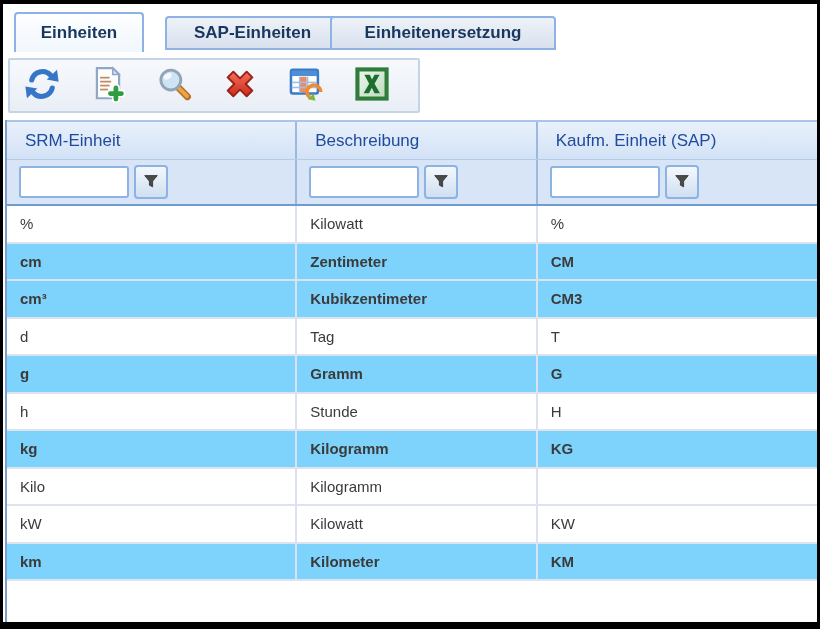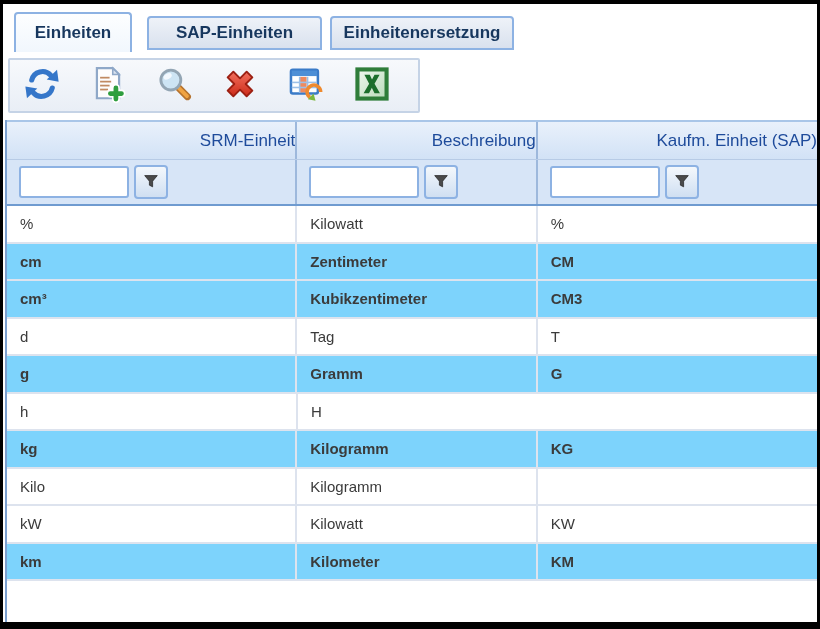--- a/index.html
+++ b/index.html
@@ -8,42 +8,42 @@
 
   .screen{position:relative;width:820px;height:629px;background:#000;}
   .frame{position:absolute;left:3px;top:4px;width:814px;height:618px;background:#ffffff;overflow:hidden;}
 
   
   .tab{position:absolute;display:flex;align-items:center;justify-content:center;
        border:2px solid #8db2e3;border-radius:4px 4px 0 0;
        color:#17375e;font-weight:bold;font-size:17px;cursor:default;}
   .tab-inactive{top:12px;height:34px;background:linear-gradient(#eef2f8,#d9e1ee);}
   .tab.active{top:8px;height:40px;background:linear-gradient(#fdfeff,#f1f7fd);border-bottom:none;z-index:2;}
-  #tab1{left:11px;width:118px;text-align:right;}
-  #tab2{left:144px;width:175px;}
-  #tab3{left:327px;width:184px;}
+  #tab1{left:11px;width:130px;text-align:right;}
+  #tab2{left:162px;width:175px;}
+  #tab3{left:327px;width:226px;}
 
   
   .toolbar{position:absolute;left:5px;top:54px;width:412px;height:55px;
            background:linear-gradient(#f7f9fc,#e9eef6);
            border:2px solid #c5d3e6;border-radius:2px;
            display:flex;align-items:center;padding-left:10px;gap:22px;}
   .tool-btn{width:44px;height:44px;display:flex;align-items:center;justify-content:center;
             background:transparent;border:none;padding:0;cursor:pointer;}
   .tool-btn svg{width:38px;height:38px;}
 
   
   .grid{position:absolute;left:2px;top:116px;width:812px;height:502px;
         border-left:2px solid #7ba0cf;background:#fff;}
   .trow,.hrow,.frow{display:flex;width:100%;}
 
   .hrow{height:40px;background:linear-gradient(#e9f1fb,#d2e2f6);
         border-top:2px solid #a9c6e8;border-bottom:1px solid #b7cbe6;}
-  .hcell{color:#1e4b9b;font-size:17px;line-height:37px;padding-left:31px;
-         border-right:2px solid #9db8dc;overflow:hidden;white-space:nowrap;text-align:right;}
+  .hcell{color:#1e4b9b;font-size:17px;line-height:37px;padding-left:18px;
+         border-right:2px solid #9db8dc;overflow:hidden;white-space:nowrap;}
 
   .frow{height:46px;background:#d7e5f7;border-bottom:2px solid #6f9bd0;}
   .fcell{display:flex;align-items:center;padding-left:12px;border-right:2px solid #9db8dc;}
   .filter-input{width:110px;height:32px;border:2px solid #8db2e3;border-radius:3px;
                 background:#fff;outline:none;font-size:15px;padding:0 4px;}
   .filter-btn{width:34px;height:34px;margin-left:5px;
               background:linear-gradient(#f4f8fc,#cfdff2);
               border:2px solid #8db2e3;border-radius:4px;
               display:flex;align-items:center;justify-content:center;cursor:pointer;padding:0;}
   .filter-btn svg{width:18px;height:18px;}
@@ -232,20 +232,21 @@
             <div class="tcell col2">Tag</div>
             <div class="tcell col3">T</div>
           </div>
           <div class="trow alt">
             <div class="tcell col1">g</div>
             <div class="tcell col2">Gramm</div>
             <div class="tcell col3">G</div>
           </div>
           <div class="trow">
             <div class="tcell col1">h</div>
+            <div class="tcell col2">Stunde</div>
             <div class="tcell col3">H</div>
           </div>
           <div class="trow alt">
             <div class="tcell col1">kg</div>
             <div class="tcell col2">Kilogramm</div>
             <div class="tcell col3">KG</div>
           </div>
           <div class="trow">
             <div class="tcell col1">Kilo</div>
             <div class="tcell col2">Kilogramm</div>

